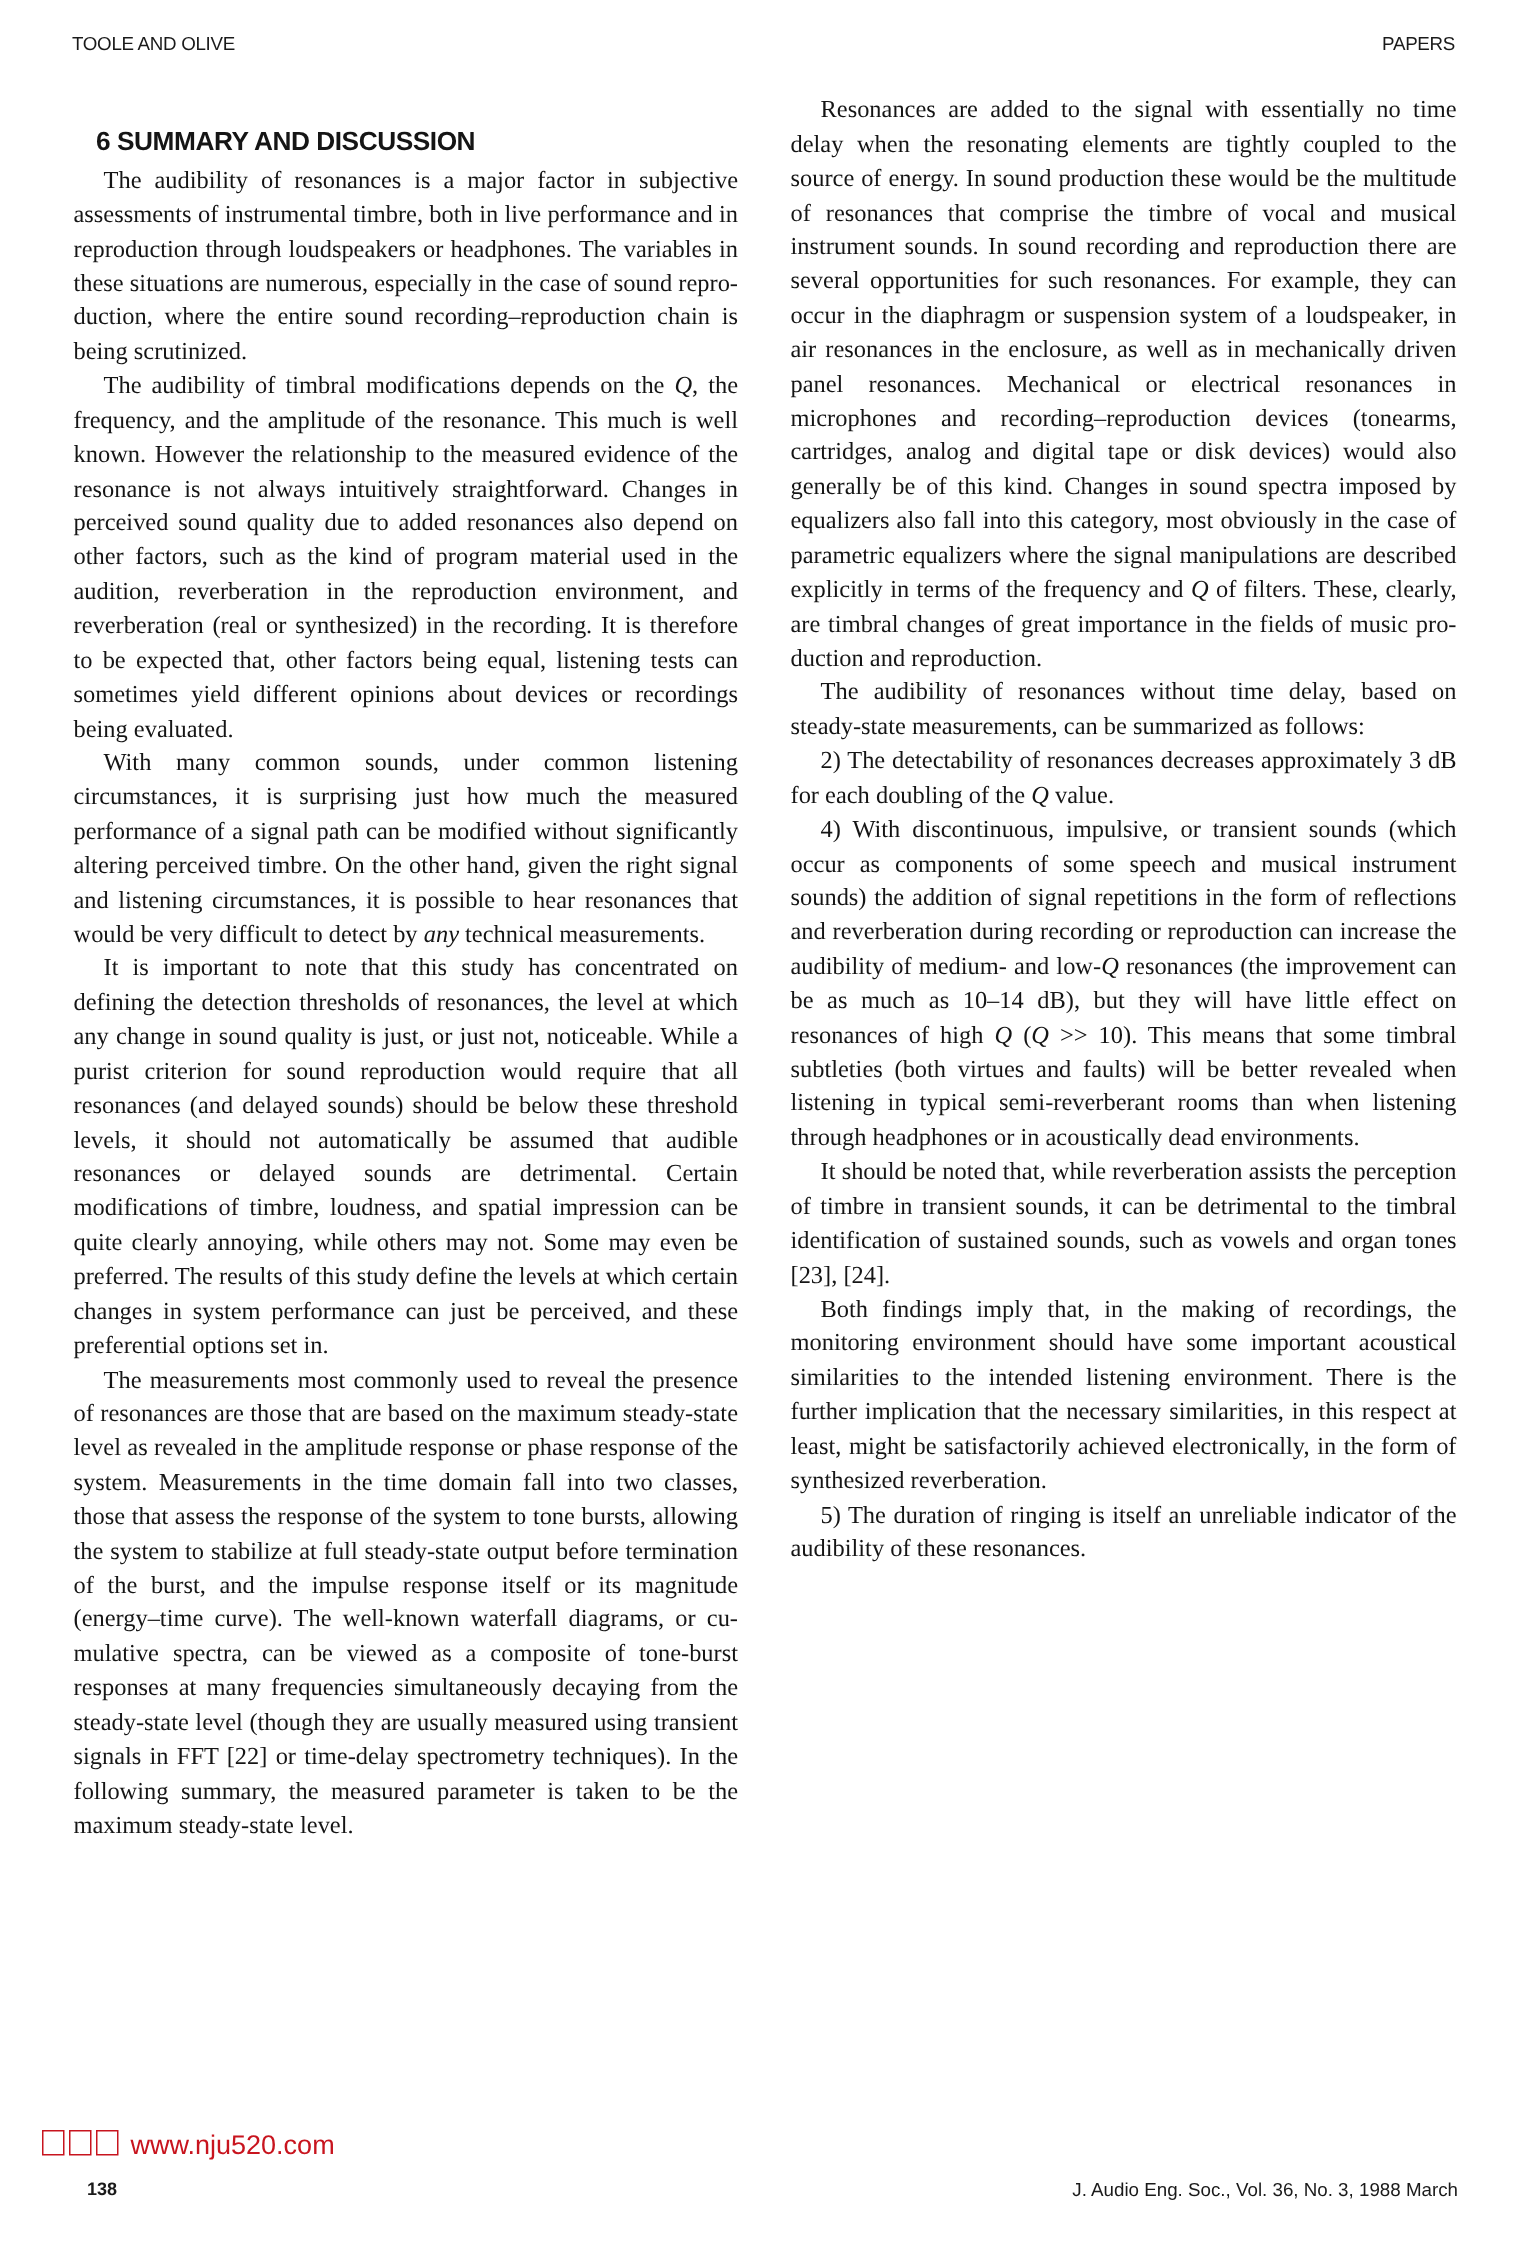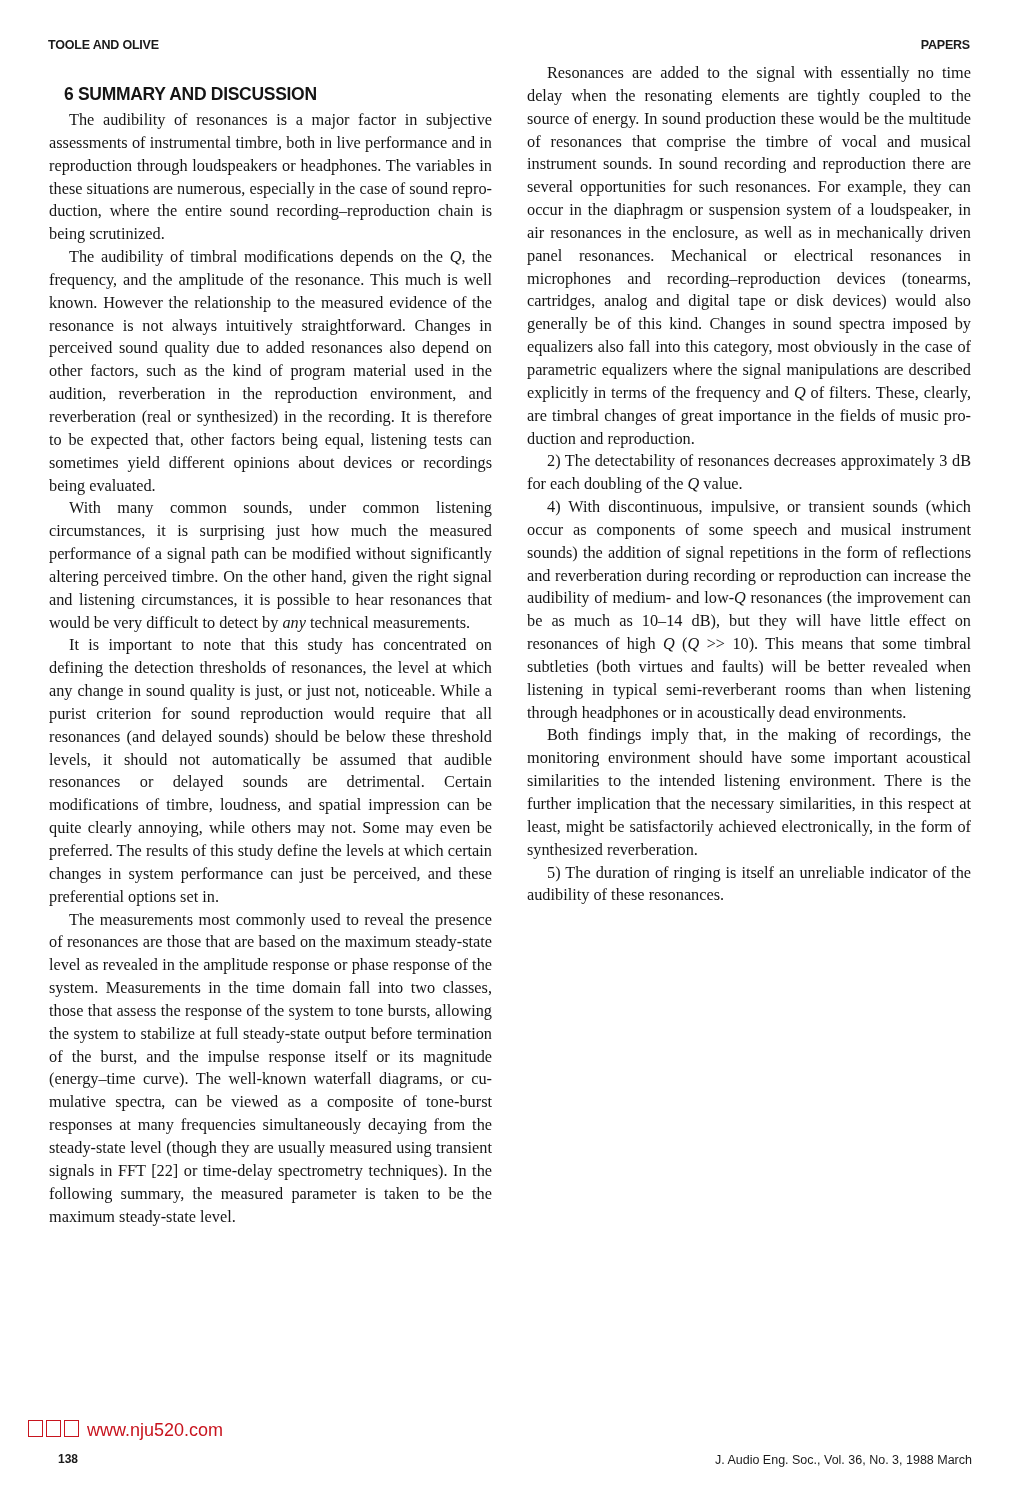--- a/index.html
+++ b/index.html
@@ -1,17 +1,17 @@
 <!DOCTYPE html>
 <html><head>
 <meta charset="utf-8">
 <style>
   html, body { margin: 0; padding: 0; background: #ffffff; }
   body { width: 1018px; height: 1501px; position: relative; overflow: hidden; color: #161616; }
-  .running-head { position: absolute; top: 38px; font-family: "Liberation Sans", sans-serif; font-size: 12.5px; letter-spacing: -0.2px; color: #1a1a1a; font-weight: bold; }
+  .running-head { position: absolute; top: 22px; font-family: "Liberation Sans", sans-serif; font-size: 12.5px; letter-spacing: -0.2px; color: #1a1a1a; }
   .rh-left { left: 48px; }
   .rh-right { right: 48px; }
   .section-title { position: absolute; left: 48px; top: 68px; margin: 16px; font-family: "Liberation Sans", sans-serif; font-weight: bold; font-size: 17.5px; letter-spacing: -0.3px; color: #151515; }
   .col { position: absolute; font-family: "Liberation Serif", serif; font-size: 16.3px; line-height: 22.85px; text-align: justify; color: #151515; }
   .col-left { left: 49px; top: 109px; width: 443px; }
   .col-right { left: 527px; top: 62px; width: 444px; }
   .col p { margin: 0; text-indent: 20px; hyphens: manual; }
   .col em { font-style: italic; }
   .folio { position: absolute; left: 58px; top: 1452px; font-family: "Liberation Sans", sans-serif; font-weight: bold; font-size: 12px; color: #1a1a1a; }
   .citation { position: absolute; right: 46px; top: 1453px; font-family: "Liberation Sans", sans-serif; font-size: 12.5px; color: #1a1a1a; }
@@ -30,22 +30,24 @@
 <div class="col col-left">
   <p>The audibility of resonances is a major factor in subjective assessments of instrumental timbre, both in live performance and in reproduction through loud­speakers or headphones. The variables in these situations are numerous, especially in the case of sound repro­duction, where the entire sound recording–reproduction chain is being scrutinized.</p>
   <p>The audibility of timbral modifications depends on the <em>Q</em>, the frequency, and the amplitude of the reso­nance. This much is well known. However the rela­tionship to the measured evidence of the resonance is not always intuitively straightforward. Changes in perceived sound quality due to added resonances also depend on other factors, such as the kind of program material used in the audition, reverberation in the re­production environment, and reverberation (real or synthesized) in the recording. It is therefore to be ex­pected that, other factors being equal, listening tests can sometimes yield different opinions about devices or recordings being evaluated.</p>
   <p>With many common sounds, under common listening circumstances, it is surprising just how much the mea­sured performance of a signal path can be modified without significantly altering perceived timbre. On the other hand, given the right signal and listening circum­stances, it is possible to hear resonances that would be very difficult to detect by <em>any</em> technical measurements.</p>
   <p>It is important to note that this study has concentrated on defining the detection thresholds of resonances, the level at which any change in sound quality is just, or just not, noticeable. While a purist criterion for sound reproduction would require that all resonances (and delayed sounds) should be below these threshold levels, it should not automatically be assumed that audible resonances or delayed sounds are detrimental. Certain modifications of timbre, loudness, and spatial impres­sion can be quite clearly annoying, while others may not. Some may even be preferred. The results of this study define the levels at which certain changes in system performance can just be perceived, and these prefer­ential options set in.</p>
   <p>The measurements most commonly used to reveal the presence of resonances are those that are based on the maximum steady-state level as revealed in the am­plitude response or phase response of the system. Mea­surements in the time domain fall into two classes, those that assess the response of the system to tone bursts, allowing the system to stabilize at full steady-state output before termination of the burst, and the impulse response itself or its magnitude (energy–time curve). The well-known waterfall diagrams, or cu­mulative spectra, can be viewed as a composite of tone-burst responses at many frequencies simultaneously decaying from the steady-state level (though they are usually measured using transient signals in FFT [22] or time-delay spectrometry techniques). In the following summary, the measured parameter is taken to be the maximum steady-state level.</p>
 </div>
 
 <div class="col col-right">
   <p>Resonances are added to the signal with essentially no time delay when the resonating elements are tightly coupled to the source of energy. In sound production these would be the multitude of resonances that comprise the timbre of vocal and musical instrument sounds. In sound recording and reproduction there are several op­portunities for such resonances. For example, they can occur in the diaphragm or suspension system of a loud­speaker, in air resonances in the enclosure, as well as in mechanically driven panel resonances. Mechanical or electrical resonances in microphones and record­ing–reproduction devices (tonearms, cartridges, analog and digital tape or disk devices) would also generally be of this kind. Changes in sound spectra imposed by equalizers also fall into this category, most obviously in the case of parametric equalizers where the signal manipulations are described explicitly in terms of the frequency and <em>Q</em> of filters. These, clearly, are timbral changes of great importance in the fields of music pro­duction and reproduction.</p>
+  <p>The audibility of resonances without time delay, based on steady-state measurements, can be summarized as follows:</p>
   <p>2) The detectability of resonances decreases ap­proximately 3 dB for each doubling of the <em>Q</em> value.</p>
   <p>4) With discontinuous, impulsive, or transient sounds (which occur as components of some speech and musical instrument sounds) the addition of signal repetitions in the form of reflections and reverberation during re­cording or reproduction can increase the audibility of medium- and low-<em>Q</em> resonances (the improvement can be as much as 10–14 dB), but they will have little effect on resonances of high <em>Q</em> (<em>Q</em> &gt;&gt; 10). This means that some timbral subtleties (both virtues and faults) will be better revealed when listening in typical semi-reverberant rooms than when listening through head­phones or in acoustically dead environments.</p>
+  <p>It should be noted that, while reverberation assists the perception of timbre in transient sounds, it can be detrimental to the timbral identification of sustained sounds, such as vowels and organ tones [23], [24].</p>
   <p>Both findings imply that, in the making of recordings, the monitoring environment should have some important acoustical similarities to the intended listening envi­ronment. There is the further implication that the nec­essary similarities, in this respect at least, might be satisfactorily achieved electronically, in the form of synthesized reverberation.</p>
   <p>5) The duration of ringing is itself an unreliable in­dicator of the audibility of these resonances.</p>
 </div>
 
 <div class="watermark">
   <span class="boxes"><span class="box"></span><span class="box"></span><span class="box"></span></span>
   <span>www.nju520.com</span>
 </div>
 
 <div class="folio">138</div>

